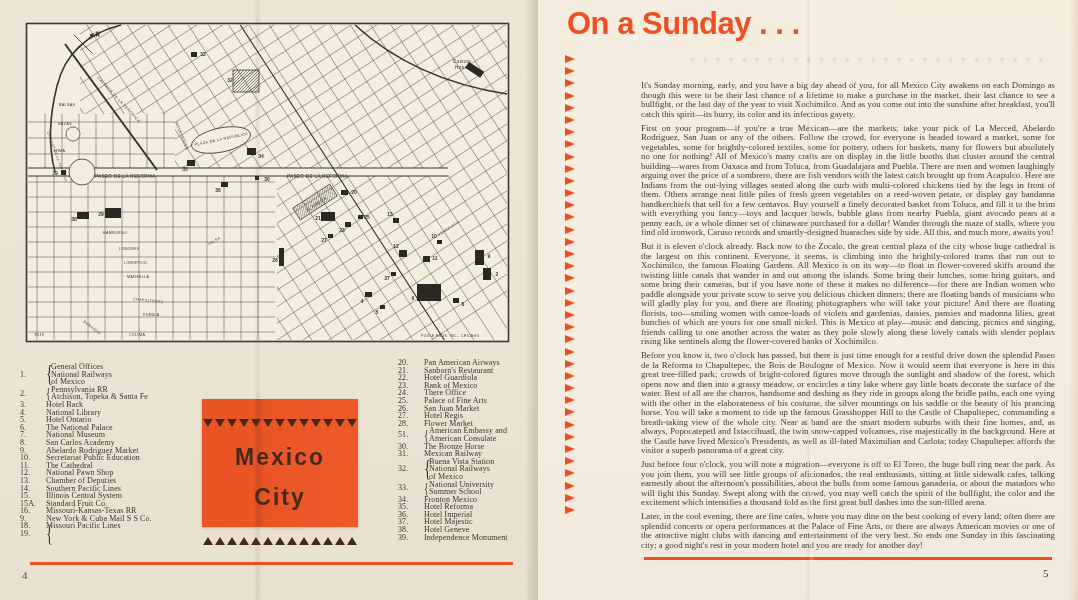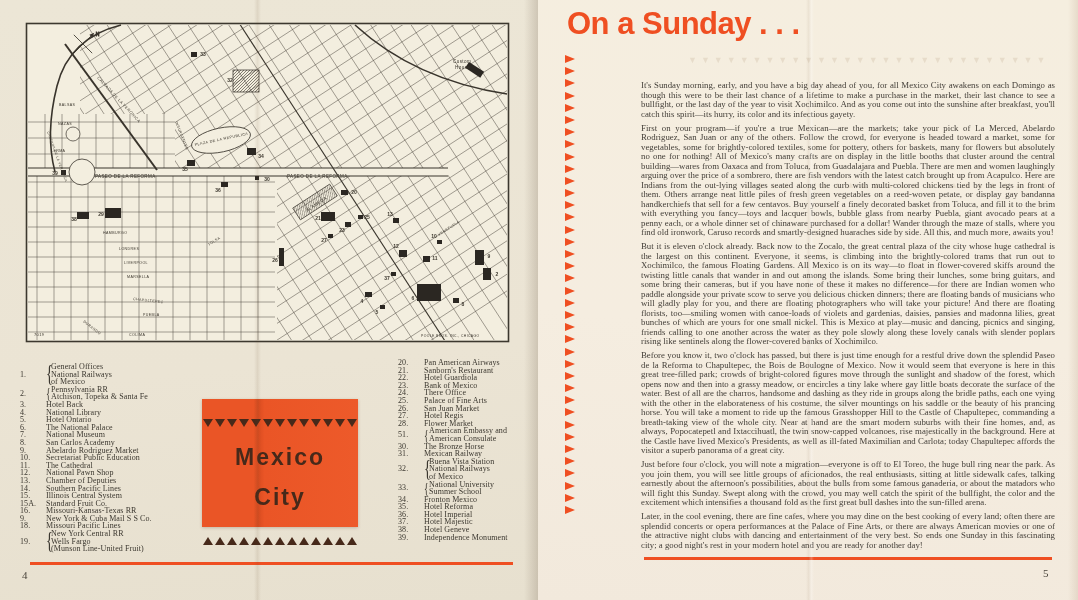--- a/index.html
+++ b/index.html
@@ -425,25 +425,20 @@
         </div>
         <div class="leg-item">
           <span class="leg-num">18.</span>
           <span class="leg-lines">
             <div>Missouri Pacific Lines</div>
           </span>
         </div>
         <div class="leg-item">
           <span class="leg-num">19.</span>
           <span class="brace" style="font-size: 22.2px;">{</span>
-          <span class="leg-lines">
-            <div>New York Central RR</div>
-            <div>Wells Fargo</div>
-            <div>(Munson Line-United Fruit)</div>
-          </span>
         </div>
       </div>
 
     <div class="citybox">
       <div class="tri-row tri-row-top" id="citybox-tri-top"><span class="tri-d"></span><span class="tri-d"></span><span class="tri-d"></span><span class="tri-d"></span><span class="tri-d"></span><span class="tri-d"></span><span class="tri-d"></span><span class="tri-d"></span><span class="tri-d"></span><span class="tri-d"></span><span class="tri-d"></span><span class="tri-d"></span><span class="tri-d"></span></div>
       <div class="citybox-text">
         <div>Mexico</div>
         <div>City</div>
       </div>
       <div class="tri-row tri-row-bottom" id="citybox-tri-bottom"><span class="tri-u"></span><span class="tri-u"></span><span class="tri-u"></span><span class="tri-u"></span><span class="tri-u"></span><span class="tri-u"></span><span class="tri-u"></span><span class="tri-u"></span><span class="tri-u"></span><span class="tri-u"></span><span class="tri-u"></span><span class="tri-u"></span><span class="tri-u"></span></div>

